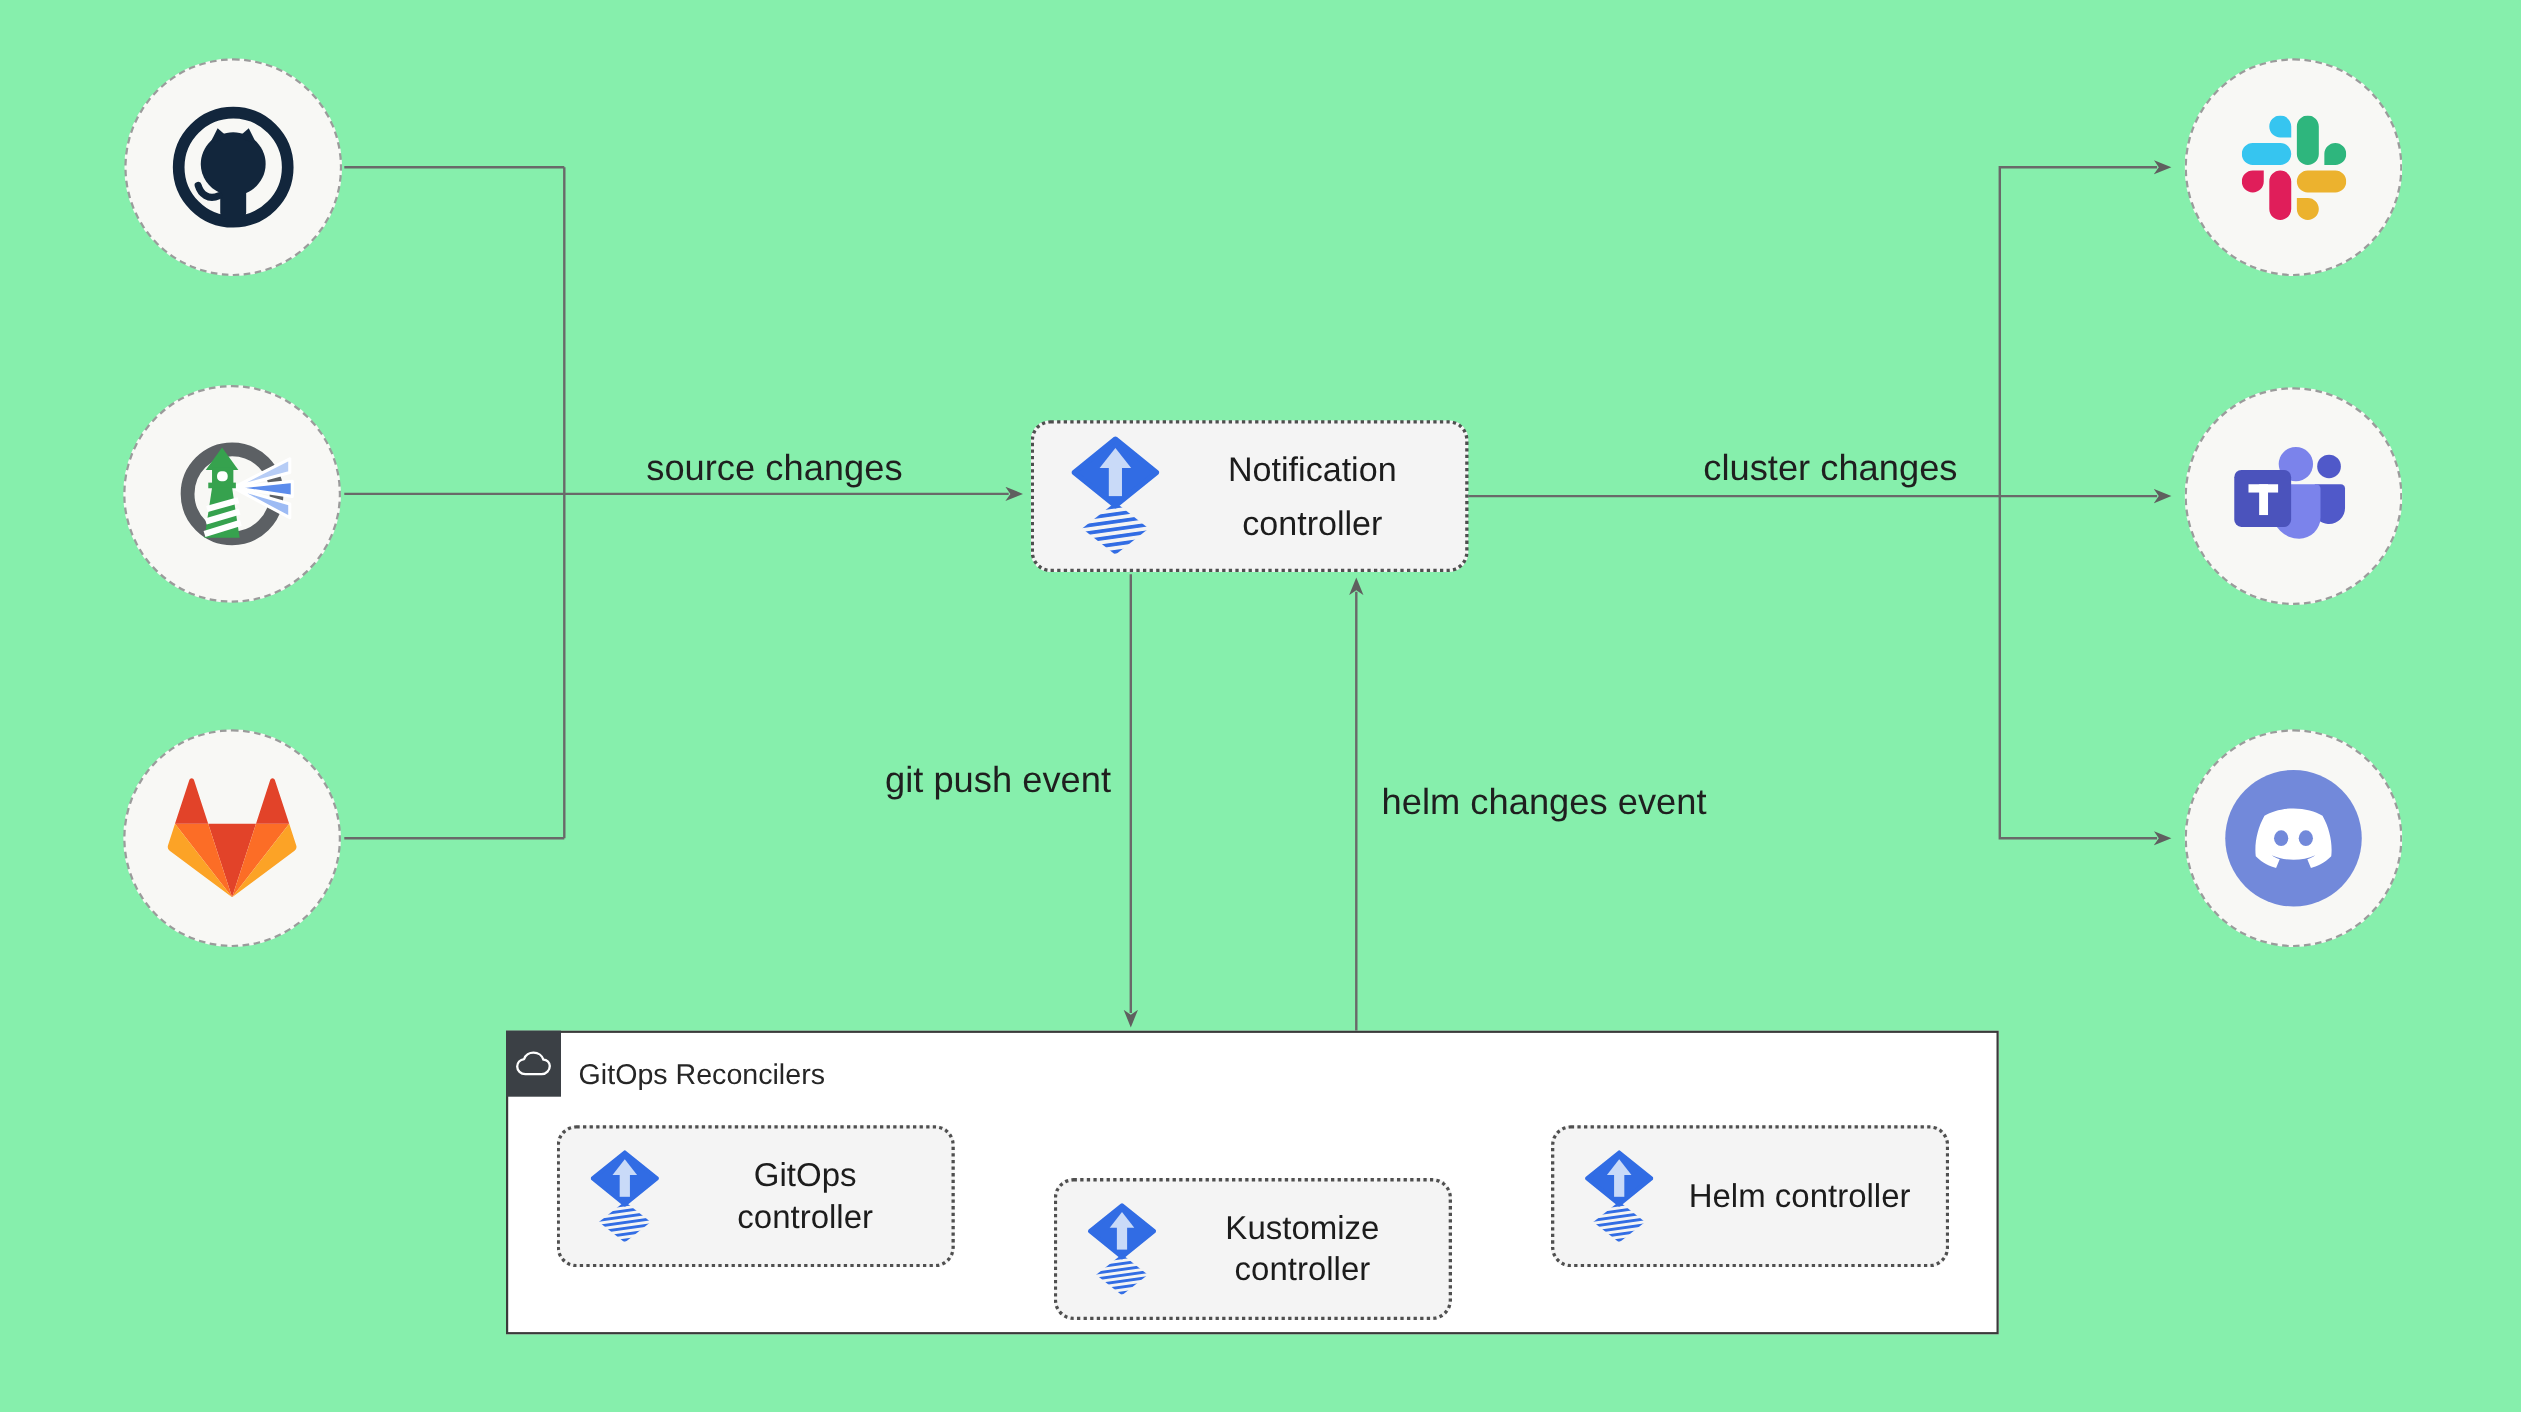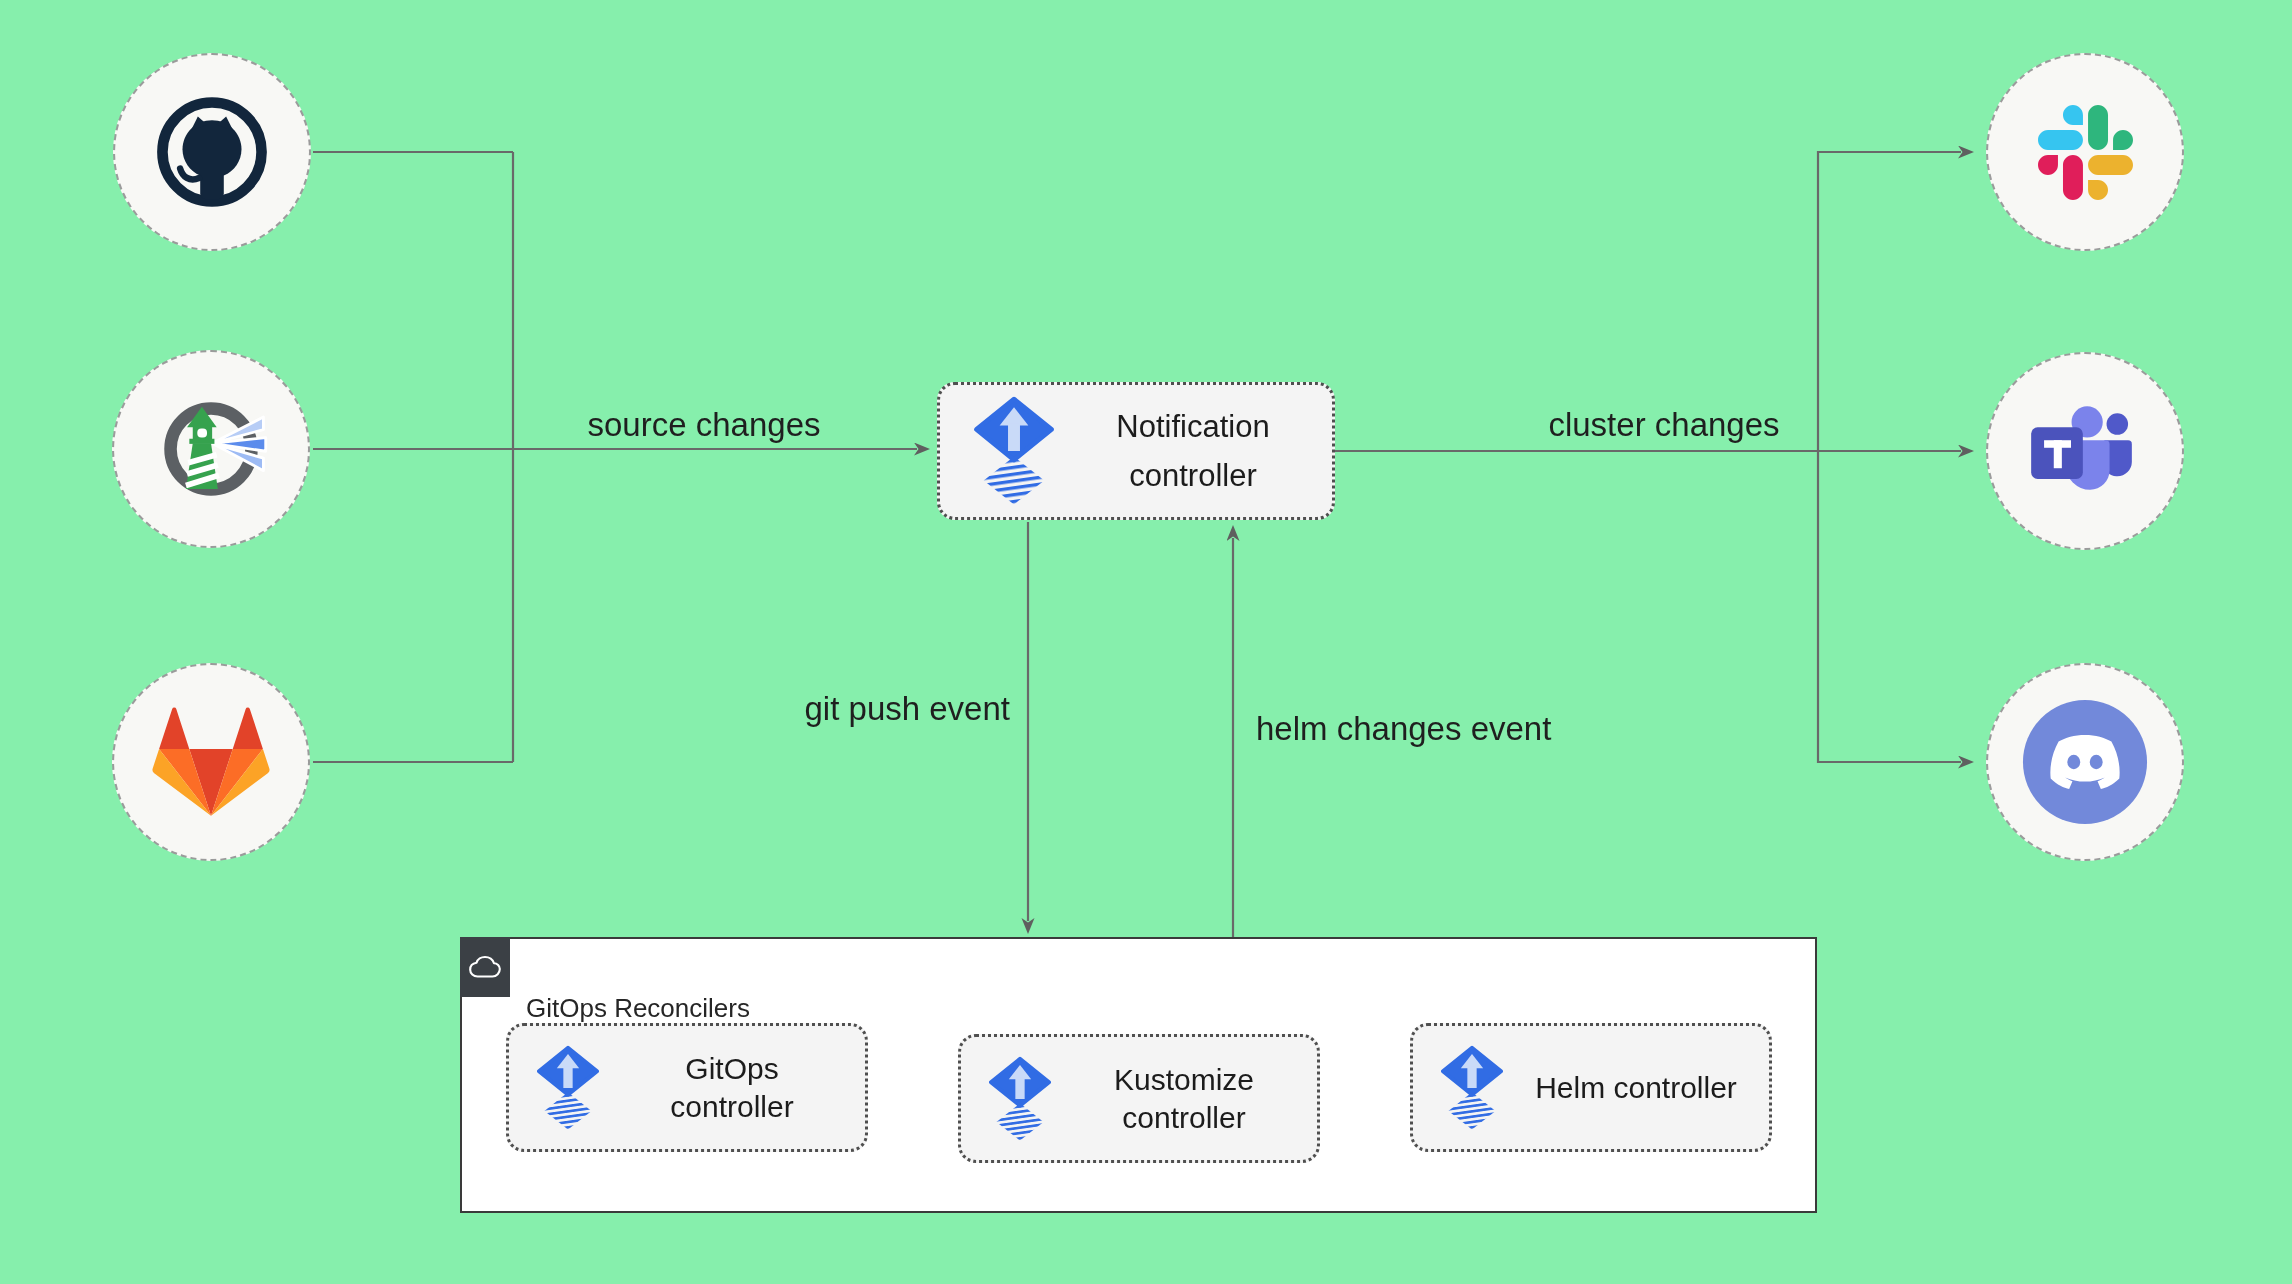--- a/index.html
+++ b/index.html
@@ -22,21 +22,21 @@
   .notif-label span{max-width:230px;font-size:31px;line-height:49px;}
   .inner-label span{max-width:205px;font-size:30px;line-height:38px;}
   .gitops-box{
     position:absolute;left:460px;top:937px;width:1357px;height:276px;
     border:2px solid #3a3a3a;background:#ffffff;box-sizing:border-box;
   }
   .gitops-badge{
     position:absolute;left:-2px;top:-2px;width:50px;height:60px;background:#3b4045;
     display:flex;align-items:center;justify-content:center;
   }
-  .gitops-title{position:absolute;left:64px;top:22px;font-size:26px;color:#262626;white-space:nowrap;margin-top:32px;}
+  .gitops-title{position:absolute;left:64px;top:22px;font-size:26px;color:#262626;white-space:nowrap;}
   .edge-label{position:absolute;font-size:33px;color:#1f1f1f;white-space:nowrap;}
   .lbl-center{transform:translateX(-50%);}
   .lbl-right{transform:translateX(-100%);}
 </style>
 </head>
 <body>
 
 <div class="canvas">
 
   <svg width="0" height="0" style="position:absolute">
@@ -171,21 +171,21 @@
       <polygon points="50,4 97,42 50,80 3,42" fill="#316ce4" stroke="#316ce4" stroke-width="6" stroke-linejoin="round"></polygon>
       <polygon points="50,14 68,37 32,37" fill="#c9daf8"></polygon>
       <rect x="42.5" y="35" width="15" height="34" fill="#c9daf8"></rect>
       <polygon points="50,76 88,106 50,136 12,106" fill="url(#fluxstripes)"></polygon>
     </svg>
     <div class="ctrl-label inner-label">
       <span>GitOps controller</span>
     </div>
   </div>
 
-  <div class="ctrl-box" style="left:958px;top:1034px;width:362px;height:129px;padding-left:28px;">
+  <div class="ctrl-box" style="left:958px;top:1071px;width:362px;height:129px;padding-left:28px;">
     <svg width="62" height="86" viewBox="0 0 100 138">
       <polygon points="50,4 97,42 50,80 3,42" fill="#316ce4" stroke="#316ce4" stroke-width="6" stroke-linejoin="round"></polygon>
       <polygon points="50,14 68,37 32,37" fill="#c9daf8"></polygon>
       <rect x="42.5" y="35" width="15" height="34" fill="#c9daf8"></rect>
       <polygon points="50,76 88,106 50,136 12,106" fill="url(#fluxstripes)"></polygon>
     </svg>
     <div class="ctrl-label inner-label">
       <span>Kustomize controller</span>
     </div>
   </div>

